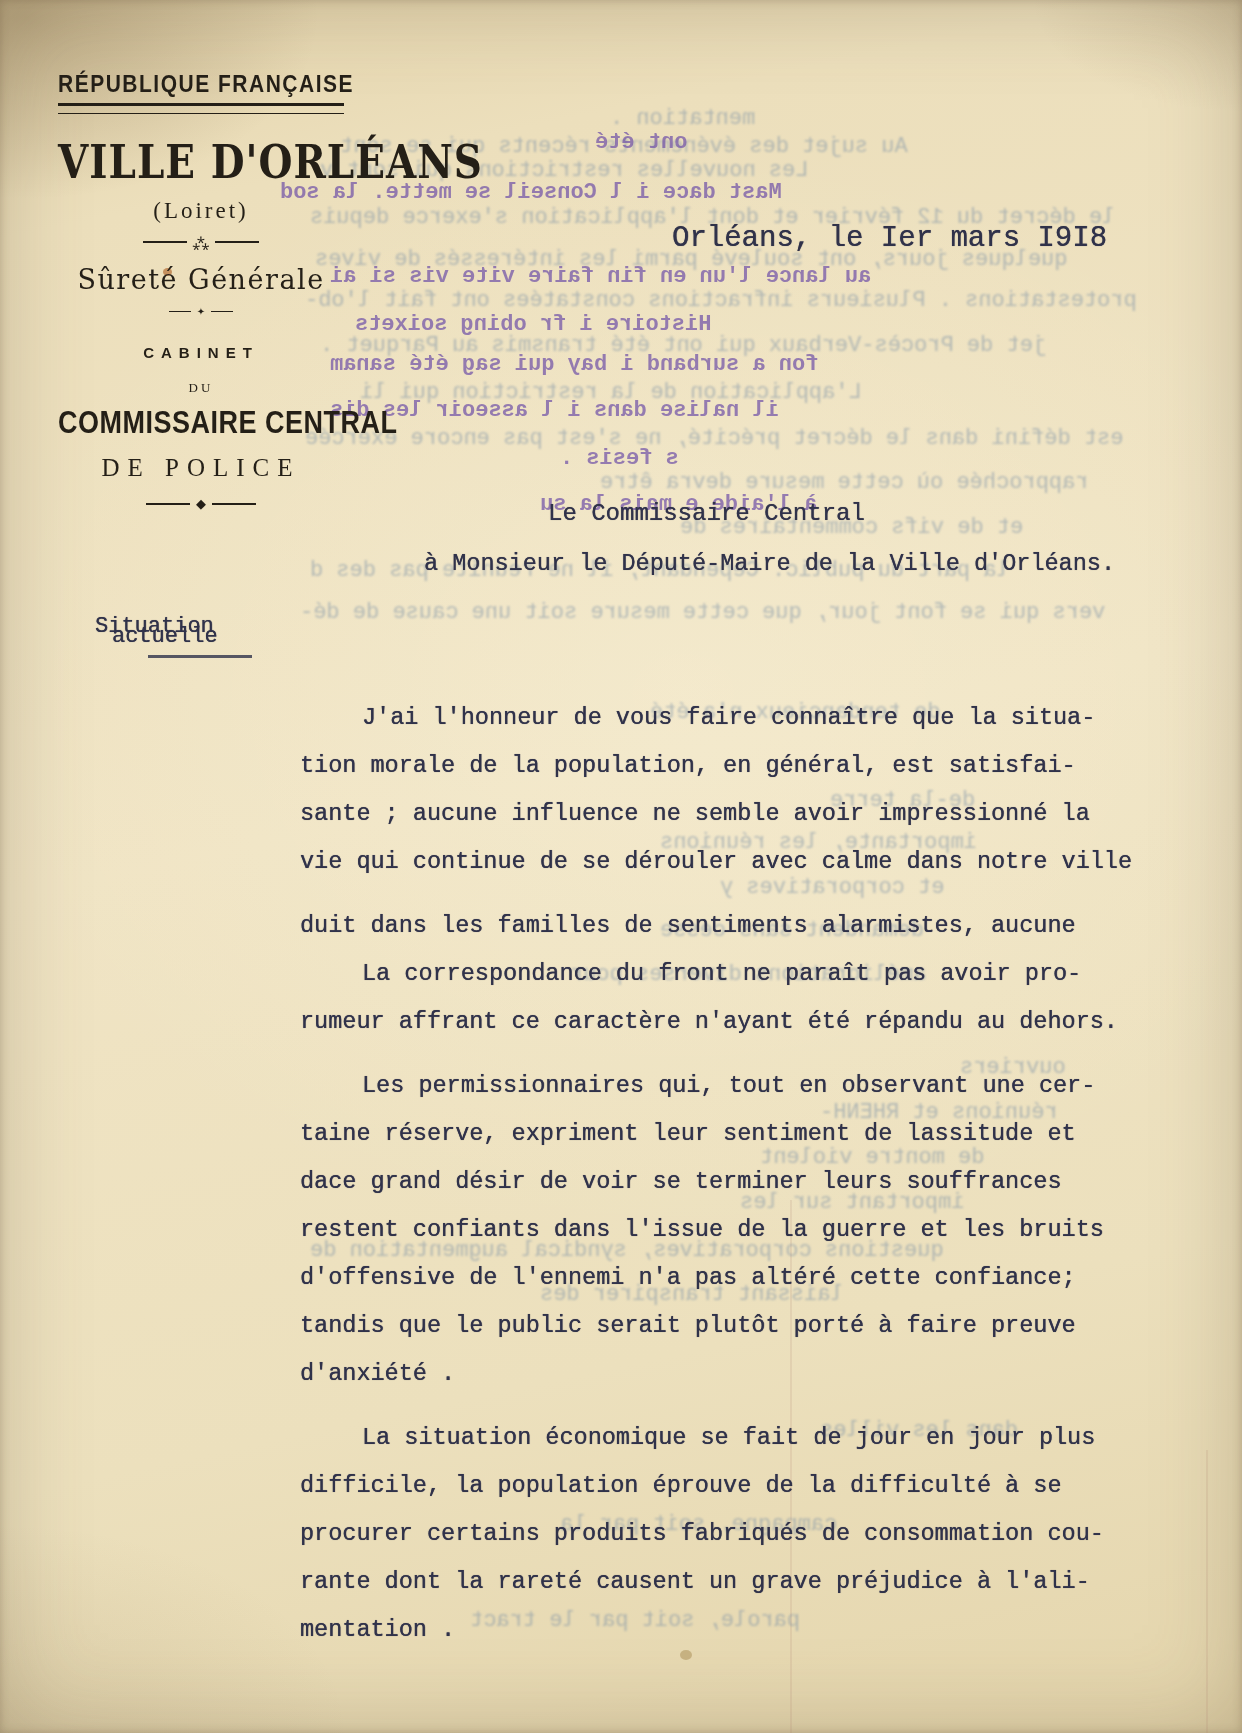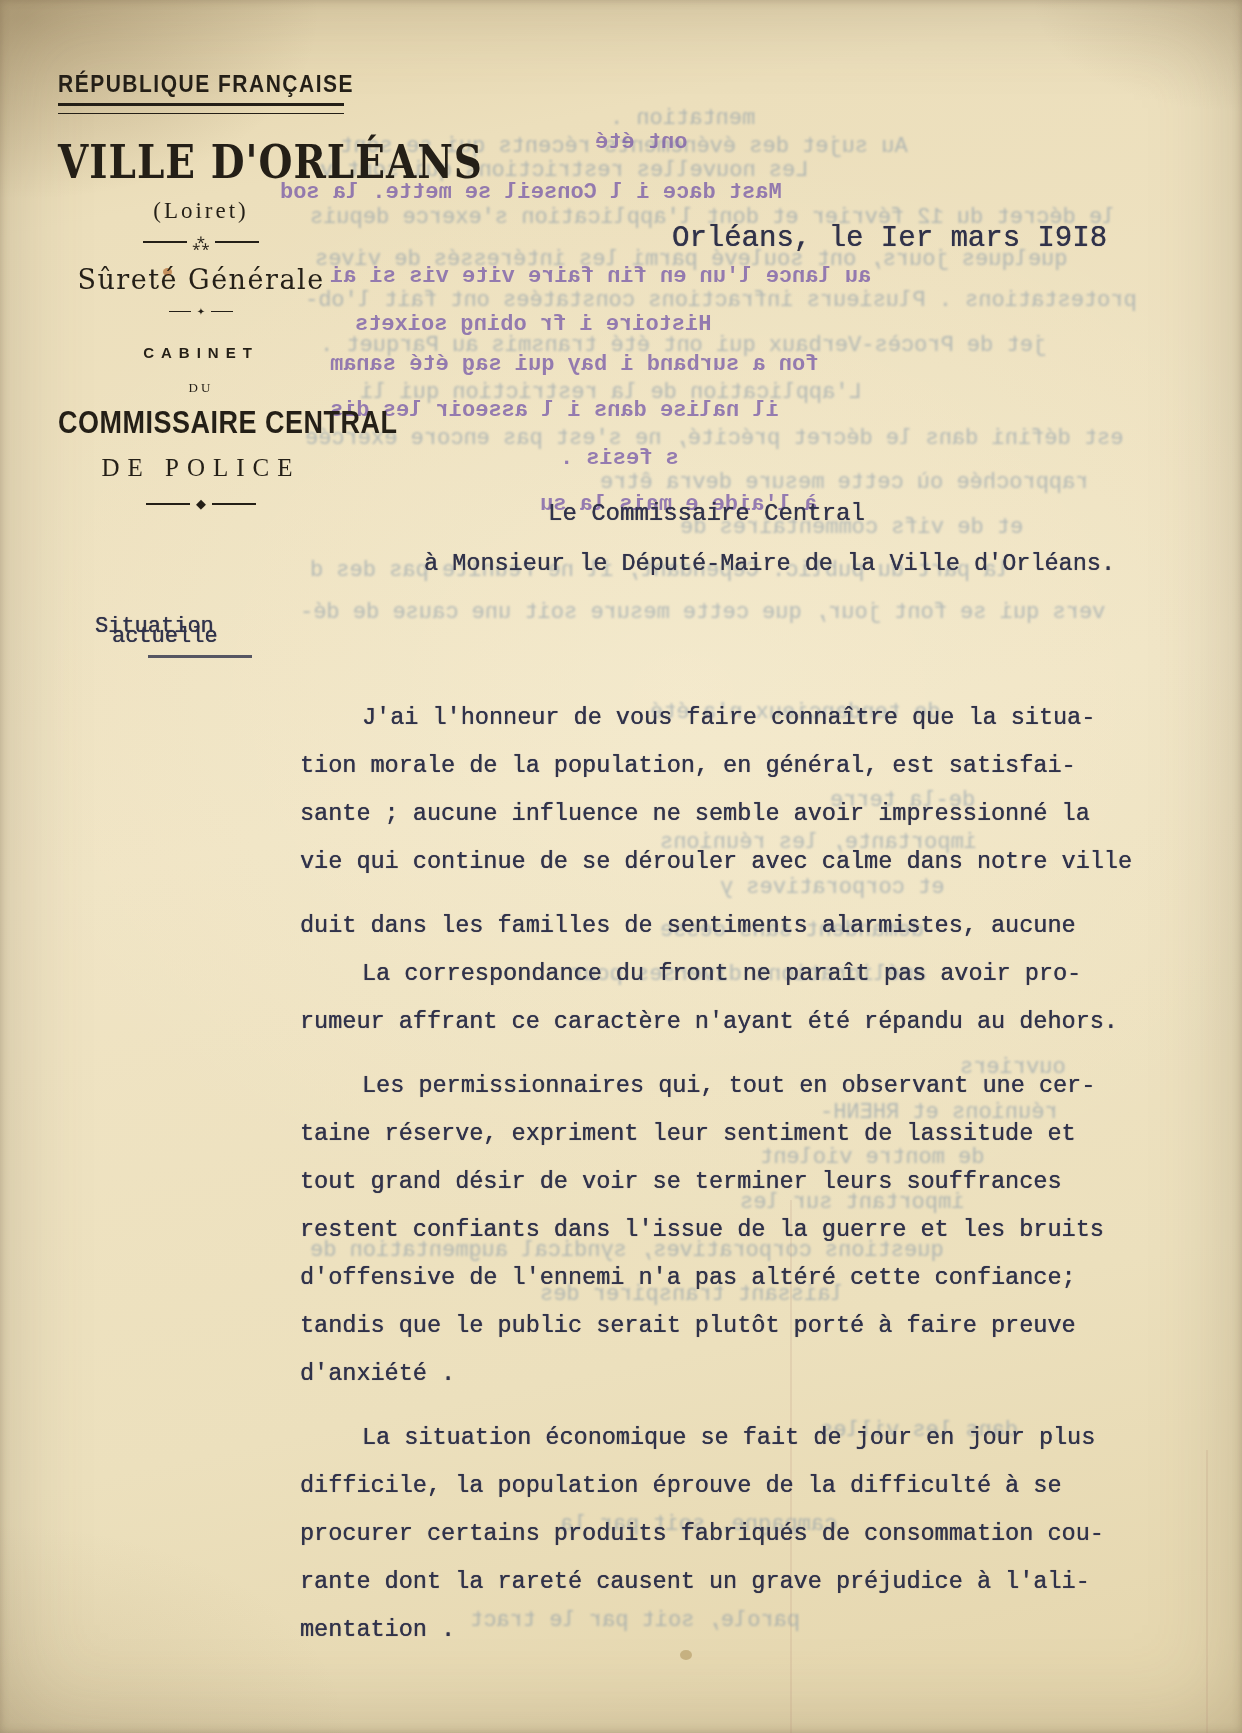--- a/index.html
+++ b/index.html
@@ -163,21 +163,21 @@
         <div class="line">vie qui continue de se dérouler avec calme dans notre ville</div>
       </div>
       <div class="para">
         <div class="line">duit dans les familles de sentiments alarmistes, aucune</div>
         <div class="line indent">La correspondance du front ne paraît pas avoir pro-</div>
         <div class="line">rumeur affrant ce caractère n'ayant été répandu au dehors.</div>
       </div>
       <div class="para">
         <div class="line indent">Les permissionnaires qui, tout en observant une cer-</div>
         <div class="line">taine réserve, expriment leur sentiment de lassitude et</div>
-        <div class="line">tout grand désir de voir se terminer leurs souffrances</div>
+        <div class="line">dace grand désir de voir se terminer leurs souffrances</div>
         <div class="line">restent confiants dans l'issue de la guerre et les bruits</div>
         <div class="line">d'offensive de l'ennemi n'a pas altéré cette confiance;</div>
         <div class="line">tandis que le public serait plutôt porté à faire preuve</div>
         <div class="line">d'anxiété .</div>
       </div>
       <div class="para">
         <div class="line indent">La situation économique se fait de jour en jour plus</div>
         <div class="line">difficile, la population éprouve de la difficulté à se</div>
         <div class="line">procurer certains produits fabriqués de consommation cou-</div>
         <div class="line">rante dont la rareté causent un grave préjudice à l'ali-</div>

